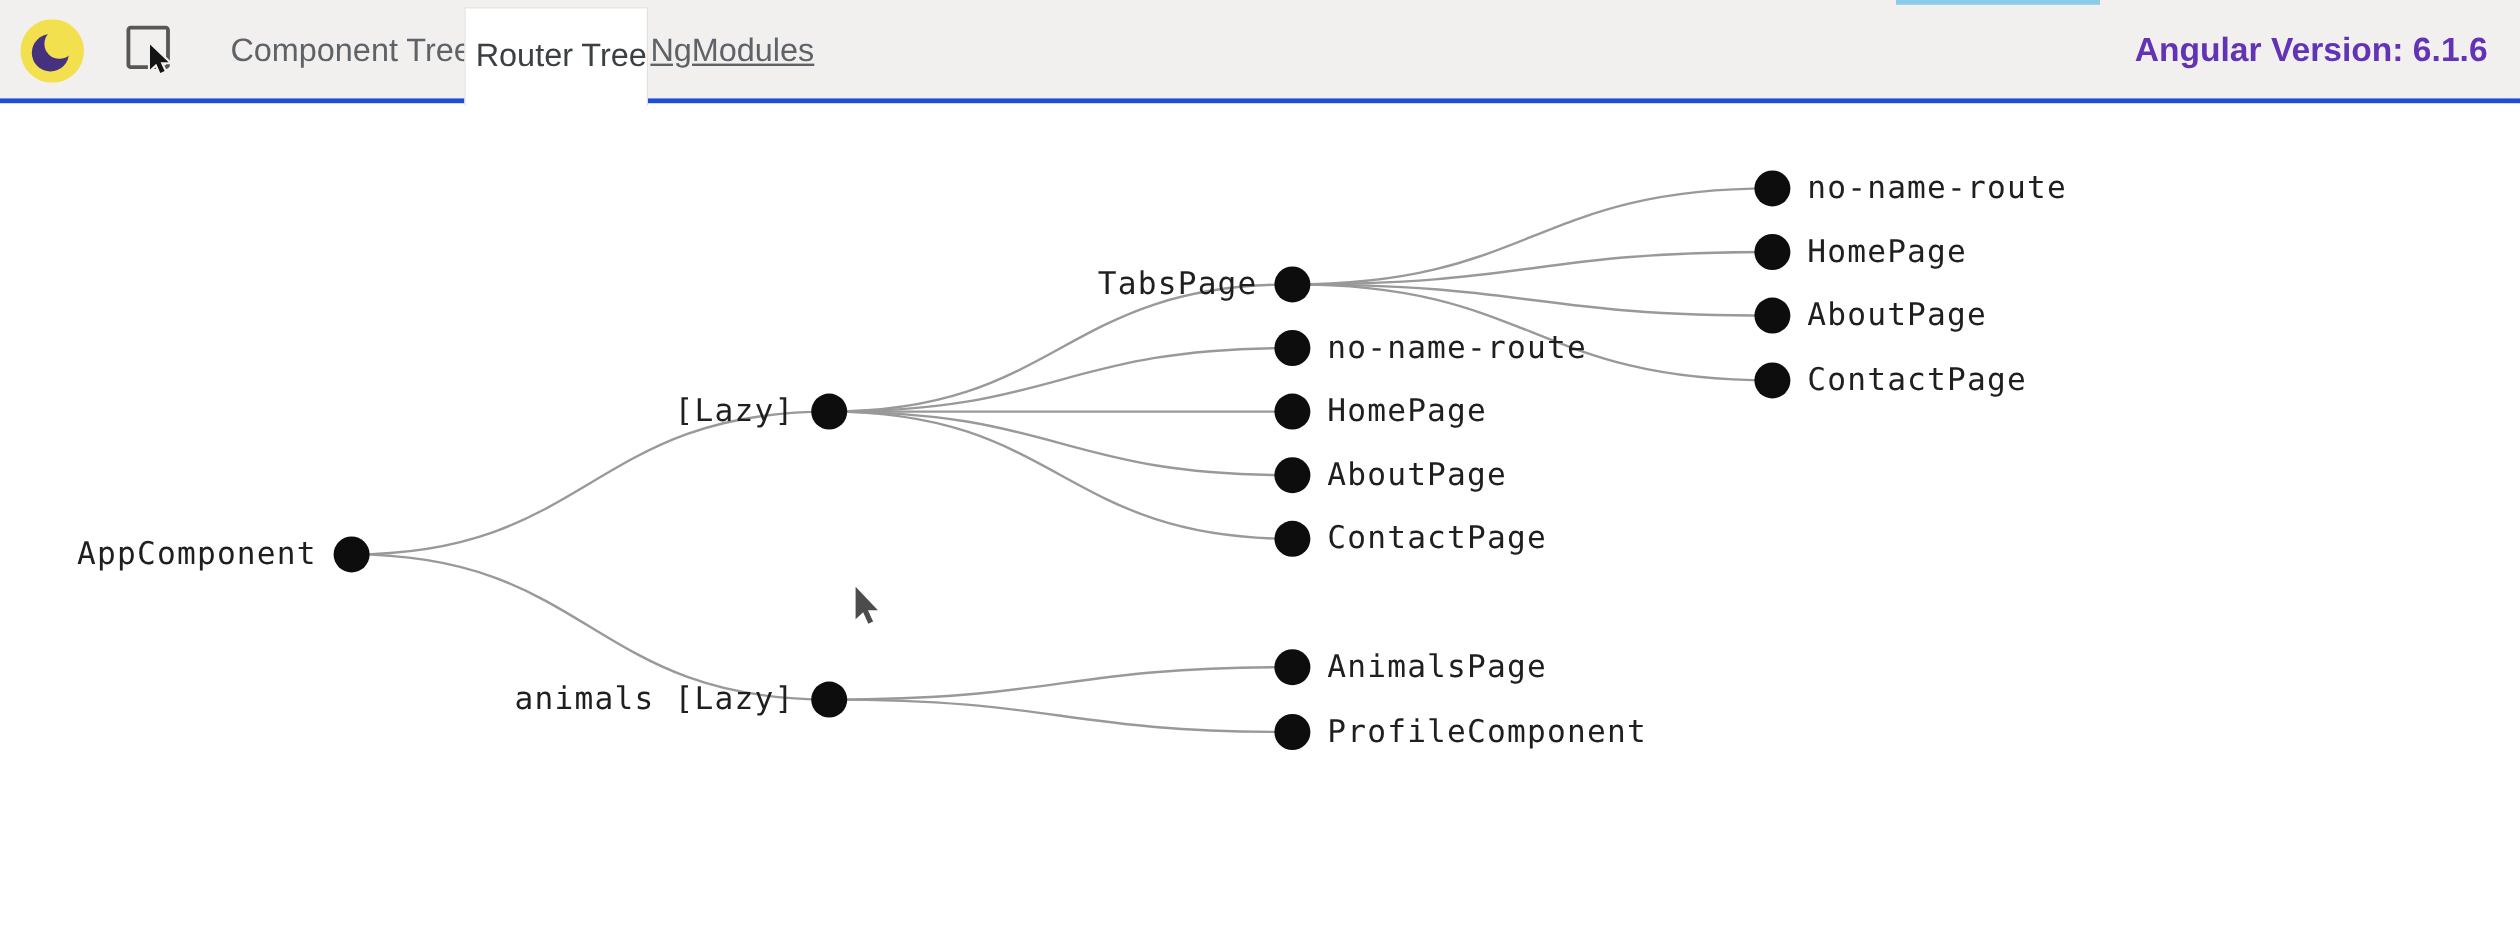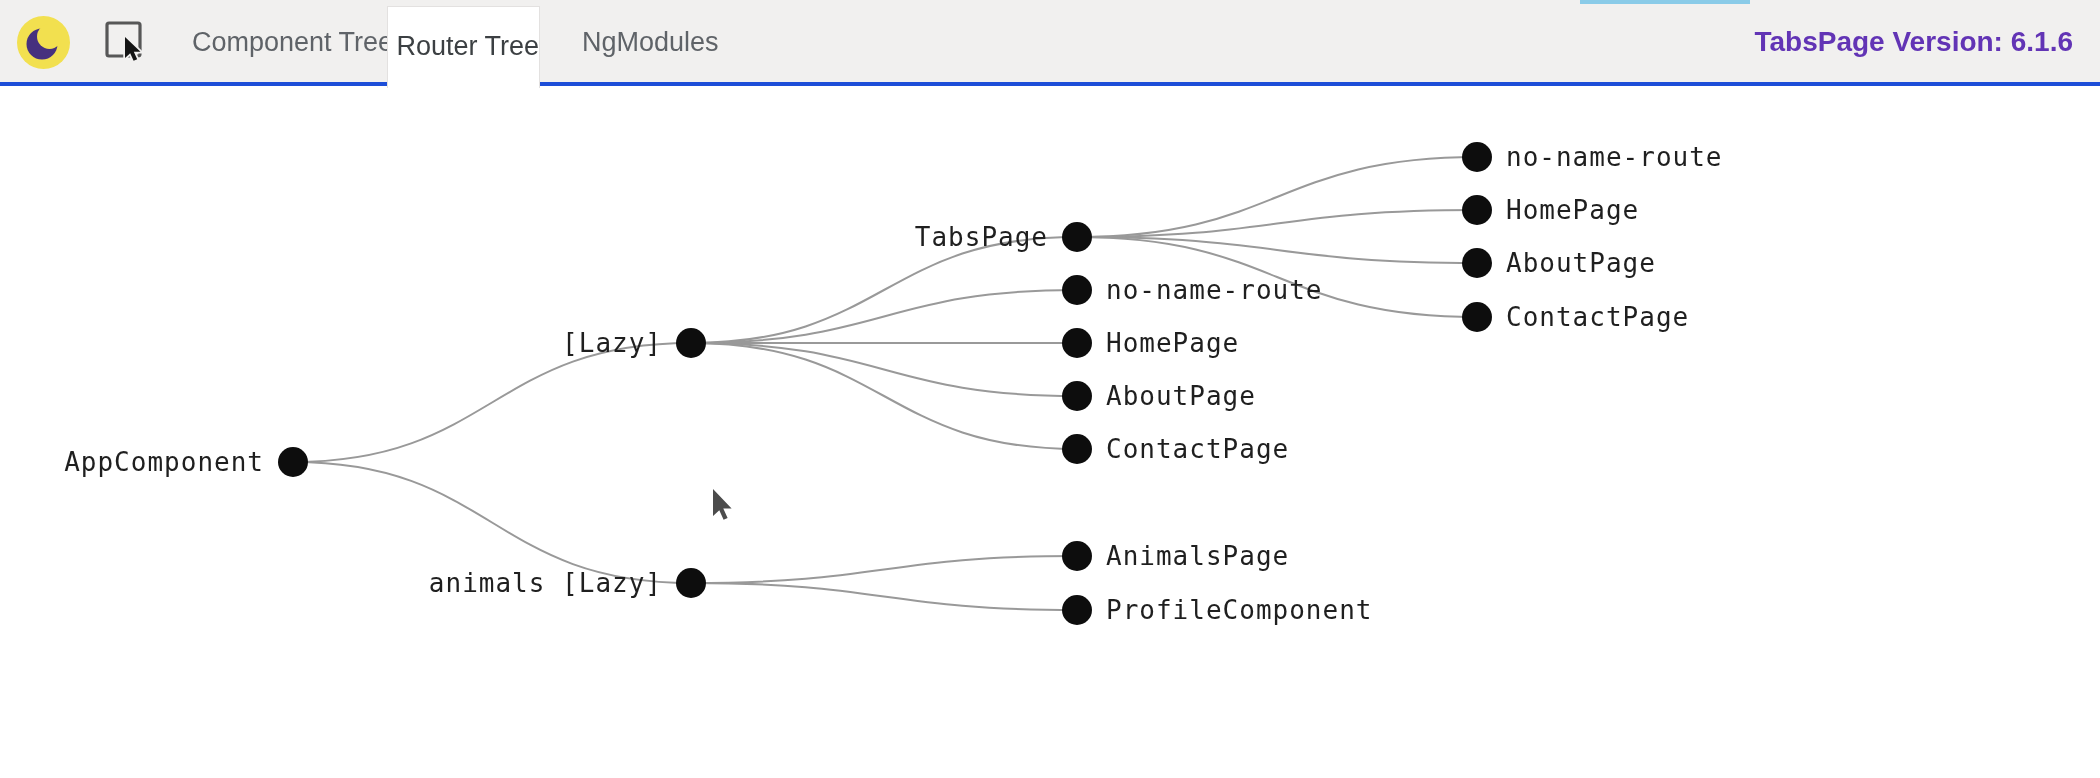--- a/index.html
+++ b/index.html
@@ -17,21 +17,21 @@
   .inspect-btn {
     position: absolute; left: 104px; top: 20px; width: 44px; height: 46px;
     cursor: pointer; background: none; border: none;
   }
   .tab {
     position: absolute; top: 0; height: 84px; line-height: 84px;
     font-size: 27px; color: #5f6368; padding: 0 10px; cursor: pointer;
     white-space: nowrap;
   }
   .tab-component { left: 182px; }
-  .tab-ngmodules { left: 572px; }
+  .tab-ngmodules { left: 532px; text-decoration: underline; }
   .tab-active {
     left: 387px; top: 6px; width: 153px; height: 82px; line-height: 78px;
     background: #ffffff; color: #3c4043; text-align: right; padding: 0;
     border: 1px solid #e3e1e0; border-bottom: none; z-index: 2;
   }
   .version {
     position: absolute; right: 27px; top: 0; height: 84px; line-height: 84px;
     font-size: 28px; font-weight: bold; color: #6234b5; white-space: nowrap;
   }
   .blue-strip {
@@ -116,20 +116,20 @@
     <svg width="44" height="46" viewBox="0 0 44 46">
       <rect x="3" y="3" width="33" height="33" rx="2" fill="none" stroke="#575757" stroke-width="3.2"></rect>
       <path d="M21 17 L21 38 L26.2 33.2 L29.6 40.8 L33.2 39.2 L29.8 31.8 L36.5 31.8 Z" fill="#141414" stroke="#f1f0ef" stroke-width="3.5" paint-order="stroke"></path>
     </svg>
   </button>
 
   <div class="tab tab-component">Component Tree</div>
   <div class="tab tab-active">Router Tree</div>
   <div class="tab tab-ngmodules">NgModules</div>
 
-  <div class="version">TabsPage Version: 6.1.6</div>
+  <div class="version">Angular Version: 6.1.6</div>
 </div>
 
 <div class="mouse-cursor" id="mouse-cursor" style="left: 712px; top: 489px;">
   <svg width="22" height="32" viewBox="0 0 22 32">
     <path d="M1 0 L1 27 L7.3 21.3 L11.6 30.8 L15.6 29 L11.3 19.6 L19.6 19.6 Z" fill="#4c4c4c"></path>
   </svg>
 </div>
 
 </body></html>

